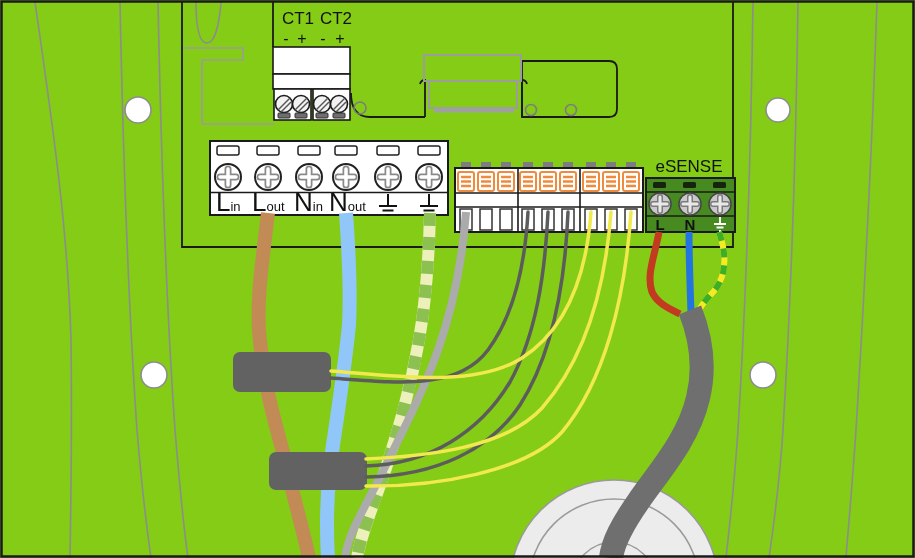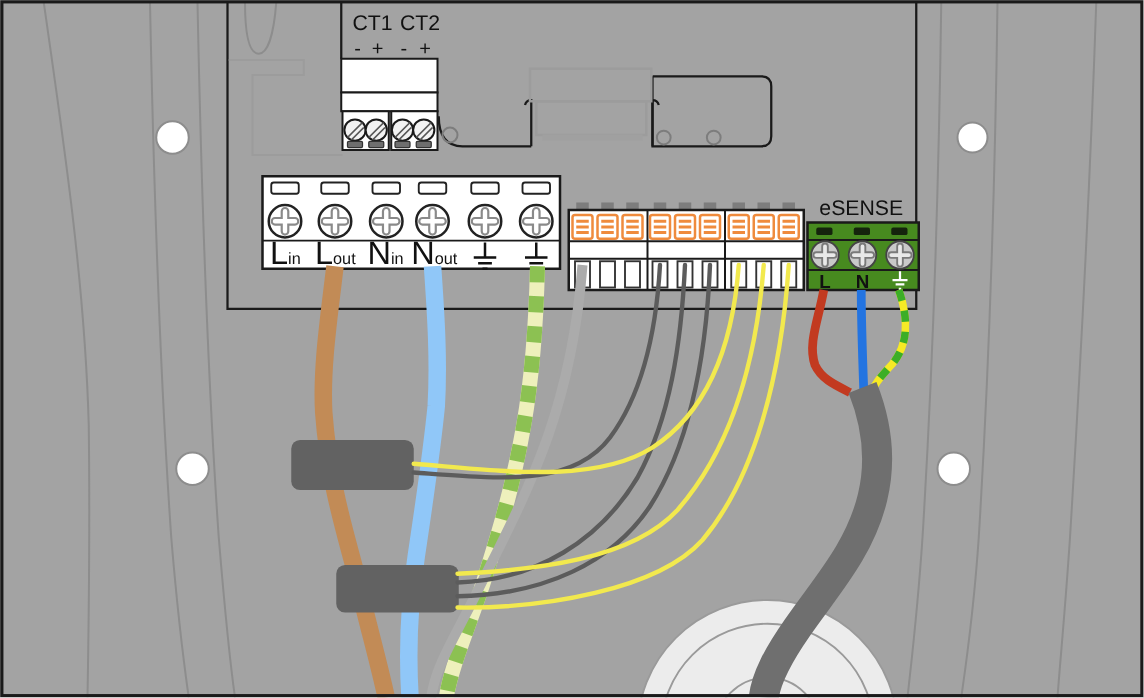--- a/index.html
+++ b/index.html
@@ -1,16 +1,16 @@
 <!DOCTYPE html>
 <html><head>
 <meta charset="utf-8">
 <style>
   html,body{margin:0;padding:0;background:#fff;}
-  .stage{width:915px;height:558px;position:relative;overflow:hidden;background:#a3a3a3;}
+  .stage{width:915px;height:558px;position:relative;overflow:hidden;background:#84cc16;}
   svg{display:block;font-family:"Liberation Sans", sans-serif;}
   text{fill:#111;}
 </style>
 </head>
 <body>
 
 <div class="stage">
 <svg width="915" height="558" viewBox="0 0 915 558">
 
   <g stroke="#8d8d8d" stroke-width="1.6" fill="none">

